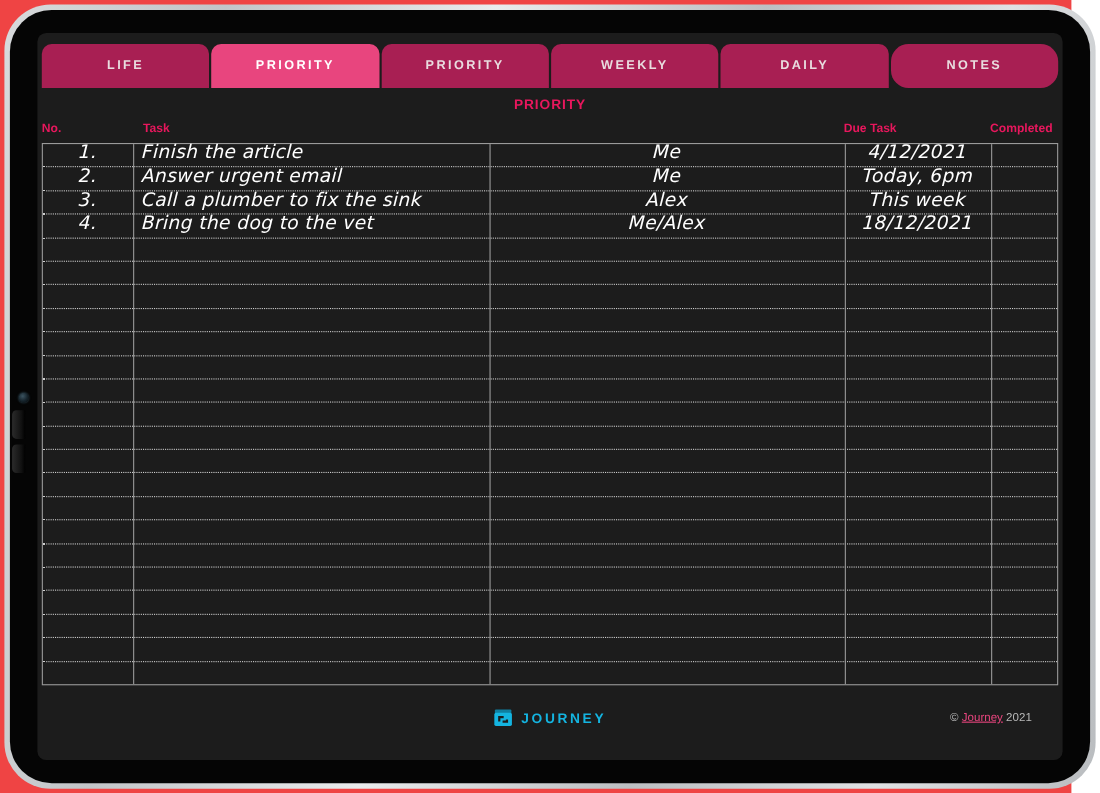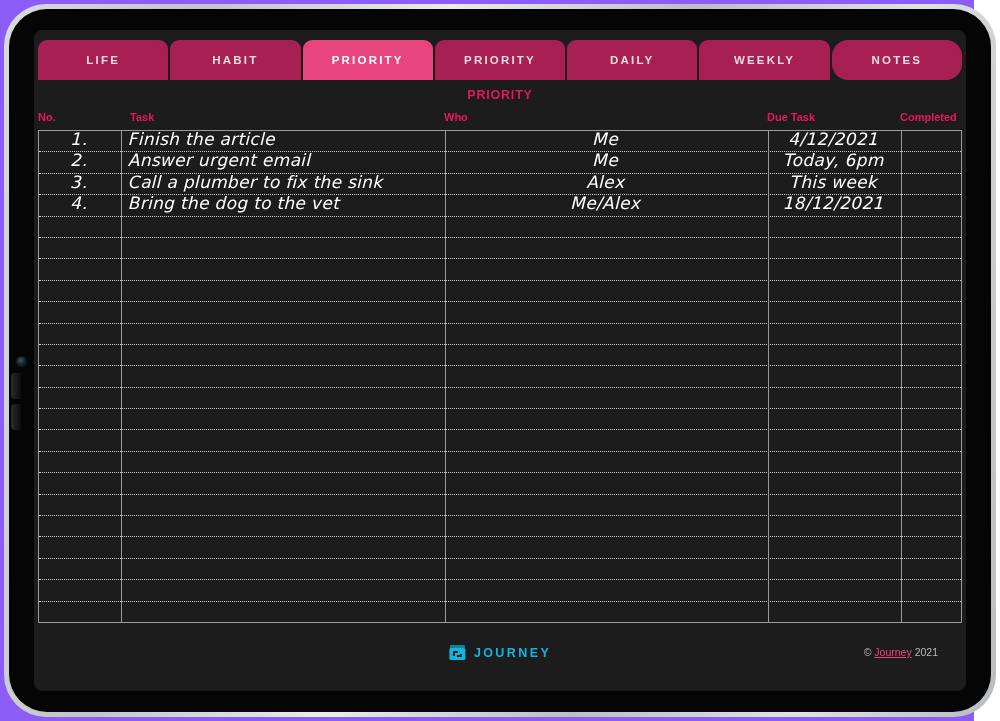--- a/index.html
+++ b/index.html
@@ -7,21 +7,21 @@
     width: 1000px; height: 721px;
     background: #ffffff;
     font-family: "Liberation Sans", sans-serif;
     overflow: hidden;
   }
 
   
   .device {
     position: absolute; left: 0; top: 0;
     width: 974px; height: 721px;
-    background: #8b5cf6;
+    background: #ef4444;
   }
   .bezel-outer {
     position: absolute; left: 4px; top: 4px;
     width: 992px; height: 713px;
     border-radius: 42px;
     background: linear-gradient(100deg,#d8dadc 0%,#c2c5c8 18%,#e9ebec 40%,#bcbfc2 62%,#dfe1e3 82%,#b9bcbf 100%);
   }
   .bezel-inner {
     position: absolute; left: 9px; top: 9px;
     width: 982px; height: 703px;
@@ -211,48 +211,44 @@
   <div class="cam-dot"></div>
   <div class="side-btn b1"></div>
   <div class="side-btn b2"></div>
 
   <div class="screen">
 
     <div class="tabbar">
       <div class="tab">
           <span>LIFE</span>
         </div>
-      <div class="tab">
-          <span>HABIT</span>
-        </div>
       <div class="tab active">
           <span>PRIORITY</span>
         </div>
       <div class="tab">
           <span>PRIORITY</span>
         </div>
       <div class="tab">
+          <span>WEEKLY</span>
+        </div>
+      <div class="tab">
           <span>DAILY</span>
-        </div>
-      <div class="tab">
-          <span>WEEKLY</span>
         </div>
       <div class="tab">
           <span>NOTES</span>
         </div>
     </div>
 
     <div class="page-title">PRIORITY</div>
 
     <div class="table-wrap">
 
       <div class="col-head">
         <span class="ch-no">No.</span>
         <span class="ch-task">Task</span>
-        <span class="ch-who">Who</span>
         <span class="ch-due">Due Task</span>
         <span class="ch-comp">Completed</span>
       </div>
 
       <div class="grid">
         <div class="rows" id="rows-container">
             <div class="row">
               <div class="cell c-no hand">1.</div>
               <div class="cell c-task hand">Finish the article</div>
               <div class="cell c-who hand">Me</div>

